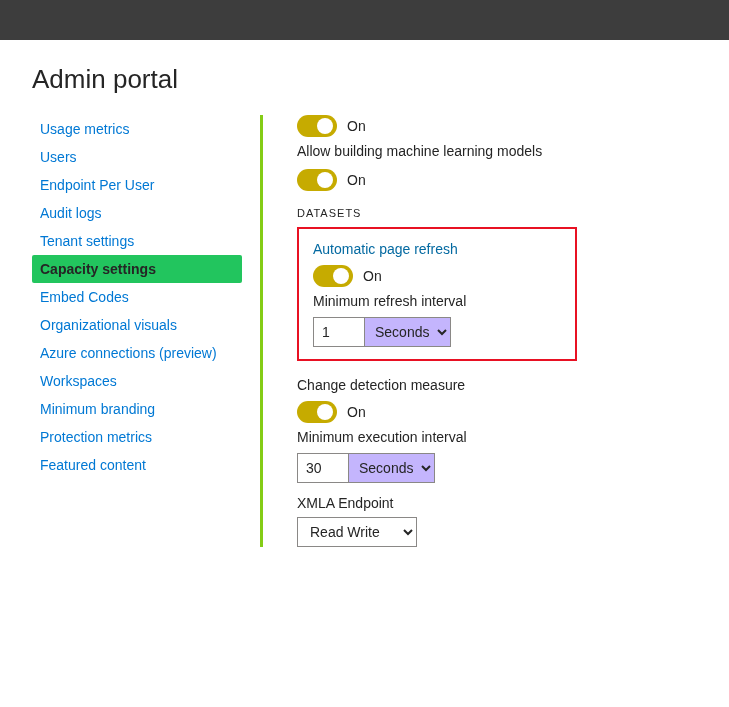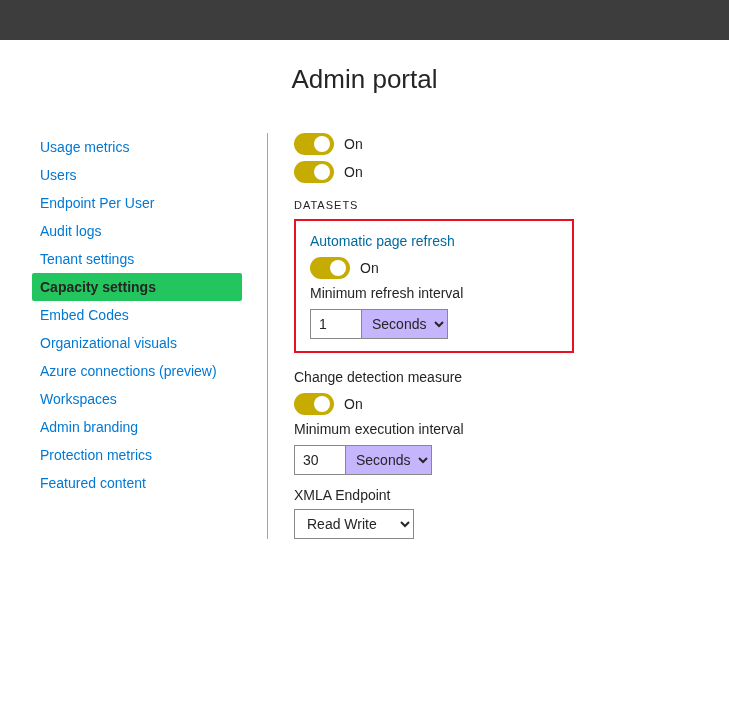--- a/index.html
+++ b/index.html
@@ -19,28 +19,27 @@
     .page-container {
       display: flex;
       flex-direction: column;
       padding: 24px 32px;
     }
 
     .page-title {
       font-size: 26px;
       font-weight: 300;
       color: #252525;
-      margin-bottom: 38px;
-      text-align: center;
+      margin-bottom: 20px;
     }
 
     .content-area {
       display: flex;
       flex-direction: row;
-      gap: 15px;
+      gap: 8px;
       justify-content: space-between;
     }
 
     
     .sidebar {
       width: 220px;
       flex-shrink: 0;
       padding-right: 10px;
     }
 
@@ -65,22 +64,22 @@
       padding: 5px 8px 5px 28px;
       color: #c27700;
       cursor: pointer;
       font-size: 13px;
       text-decoration: none;
     }
 
     
     .main-content {
       flex: 1;
-      padding-left: 26px;
-      border-left: 1px solid #84cc16;
+      padding-left: 34px;
+      border-left: 3px solid #84cc16;
     }
 
     .section-label {
       font-size: 11px;
       font-weight: 400;
       letter-spacing: 1px;
       color: #252525;
       margin-top: 16px;
       margin-bottom: 8px;
       text-transform: uppercase;
@@ -246,40 +245,41 @@
       <a class="sidebar-item">
         <span>Organizational visuals</span>
       </a>
       <a class="sidebar-item">
         <span>Azure connections (preview)</span>
       </a>
       <a class="sidebar-item">
         <span>Workspaces</span>
       </a>
       <a class="sidebar-item">
-        <span>Admin branding</span>
+        <span>Minimum branding</span>
       </a>
       <a class="sidebar-item">
         <span>Protection metrics</span>
       </a>
       <a class="sidebar-item">
         <span>Featured content</span>
       </a>
     </nav>
 
     <div class="main-content">
 
       
       <div class="toggle-row">
         <label class="toggle">
           <input type="checkbox" checked="" style="">
           <span class="toggle-slider"></span>
         </label>
         <span class="on-text">On</span>
       </div>
+      <div class="description-text">Allow building machine learning models</div>
 
       
       <div class="toggle-row">
         <label class="toggle">
           <input type="checkbox" checked="" style="">
           <span class="toggle-slider"></span>
         </label>
         <span class="on-text">On</span>
       </div>
 

